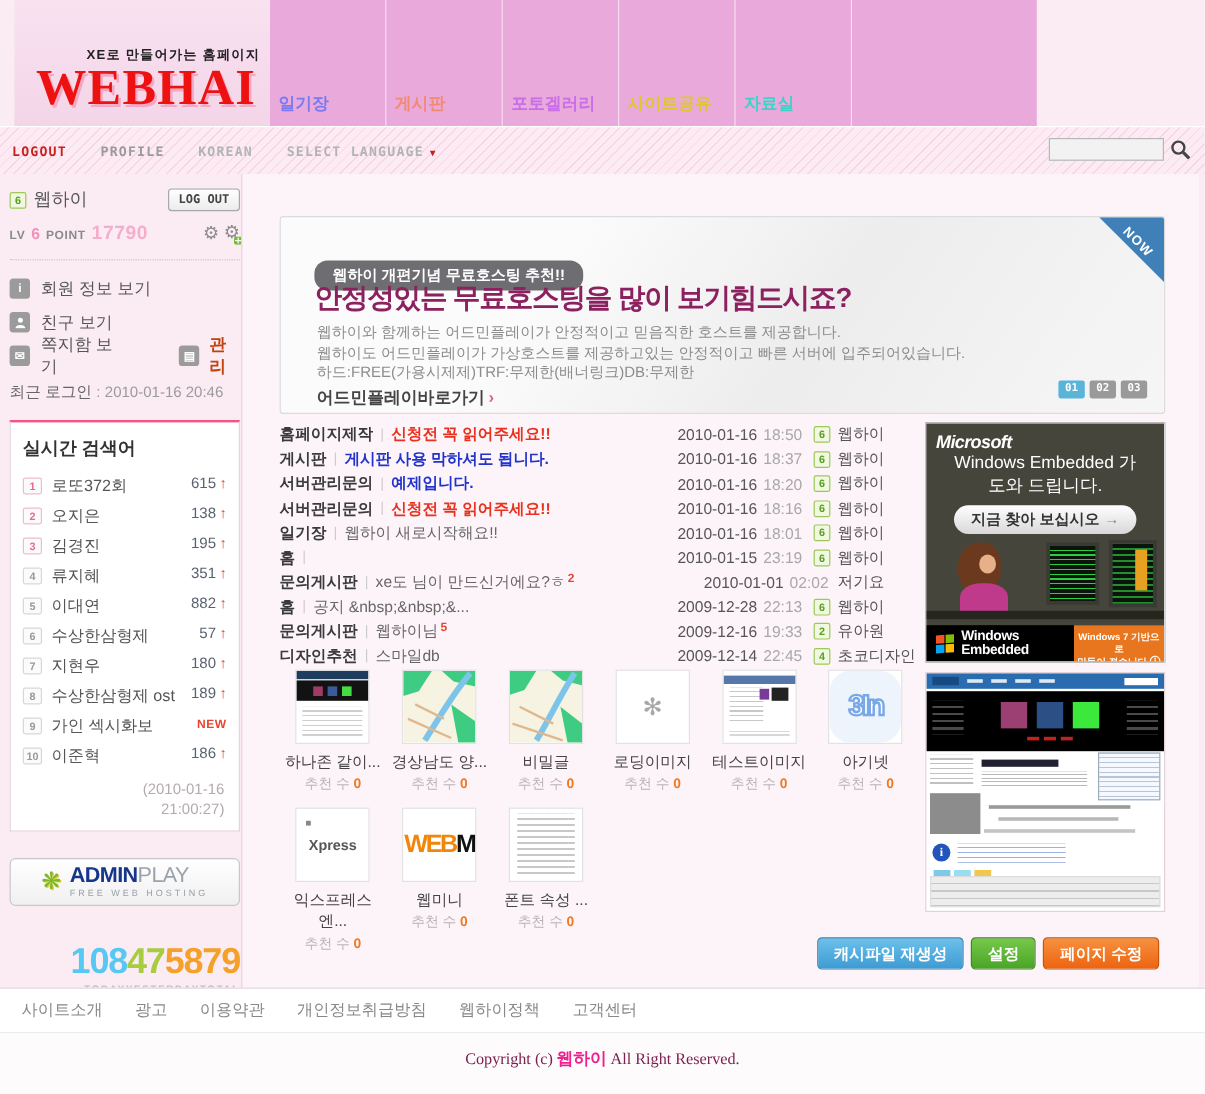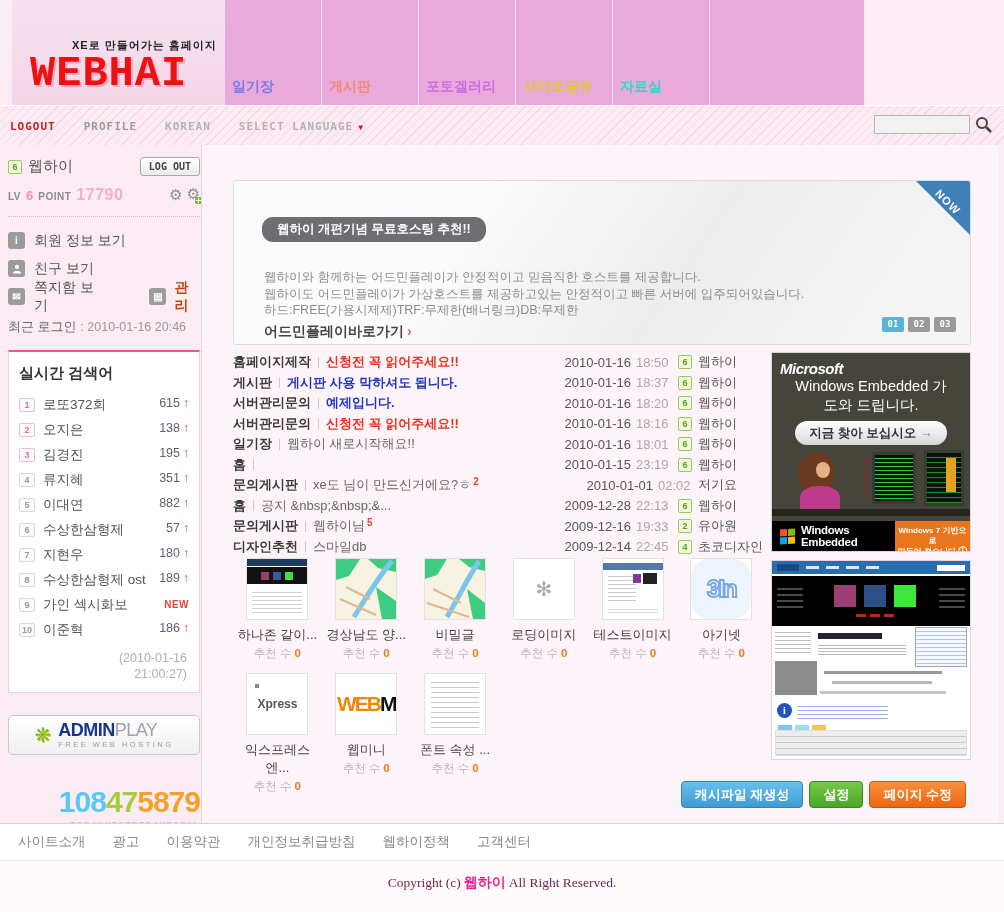--- a/index.html
+++ b/index.html
@@ -3,21 +3,21 @@
 <meta charset="utf-8">
 <style>
 *{margin:0;padding:0;box-sizing:border-box;}
 html,body{width:1004px;height:912px;}
 body{position:relative;font-family:"Liberation Sans",sans-serif;background:#fbecf4;overflow:hidden;}
 
 
 .header{position:absolute;top:0;left:0;width:852px;height:105px;margin-left:12px;}
 .header-left{position:absolute;left:0;top:0;width:213px;height:105px;background:linear-gradient(#f9e2f0,#f3d5e8);}
 .tagline{position:absolute;left:60px;top:38px;font-size:11px;font-weight:bold;color:#222;letter-spacing:1px;white-space:nowrap;}
-.logo{position:absolute;left:18px;top:50px;font-family:Liberation Mono, monospace;font-weight:bold;font-size:42px;color:#ee1111;letter-spacing:1px;text-shadow:2px 2px 0 #f2aac4;}
+.logo{position:absolute;left:18px;top:50px;font-family:Liberation Serif, serif;font-weight:bold;font-size:42px;color:#ee1111;letter-spacing:1px;text-shadow:2px 2px 0 #f2aac4;}
 .header-tabs{position:absolute;left:213px;top:0;right:0;height:105px;background:#e9a9db;display:flex;}
 .tab{width:97px;border-right:1px solid #f8dcef;display:flex;align-items:flex-end;padding:0 0 9px 7px;font-weight:bold;font-size:14px;cursor:pointer;}
 .tab-0{color:#7a7af0;}.tab-1{color:#f28a72;}.tab-2{color:#c86ee6;}.tab-3{color:#ddc832;}.tab-4{color:#3cd2c8;}
 .tab-filler{flex:1;}
 
 
 .utilbar{position:absolute;top:105px;left:0;width:100%;height:40px;background:repeating-linear-gradient(135deg,#fcebf3 0 5px,#f6d6e5 5px 6px);border-top:1px solid #fff;}
 .util-links{position:absolute;left:10px;top:14px;display:flex;gap:28px;font-family:"DejaVu Sans Mono",monospace;font-weight:bold;font-size:11px;letter-spacing:1px;}
 .ul-logout{color:#cc1f1f;cursor:pointer;}
 .ul-gray{color:#9a9a9a;cursor:pointer;}
@@ -359,20 +359,21 @@
   <div class="counter">
     <span class="d d-today">108</span><span class="d d-yesterday">47</span><span class="d d-total">5879</span>
     <div class="counter-caption">TODAYYESTERDAYTOTAL</div>
   </div>
 </div>
 
 <div class="main">
 
   <div class="banner">
     <div class="banner-badge">웹하이 개편기념 무료호스팅 추천!!</div>
+    <div class="banner-headline">안정성있는 무료호스팅을 많이 보기힘드시죠?</div>
     <div class="banner-body">
       <div>웹하이와 함께하는 어드민플레이가 안정적이고 믿음직한 호스트를 제공합니다.</div>
       <div>웹하이도 어드민플레이가 가상호스트를 제공하고있는 안정적이고 빠른 서버에 입주되어있습니다.</div>
       <div>하드:FREE(가용시제제)TRF:무제한(배너링크)DB:무제한</div>
     </div>
     <div class="banner-link"><span>어드민플레이바로가기</span><span class="lnk-arrow">›</span></div>
     <div class="ribbon"></div>
     <div class="ribbon-text">NOW</div>
     <div class="pager">
       <span class="pg active">01</span>

